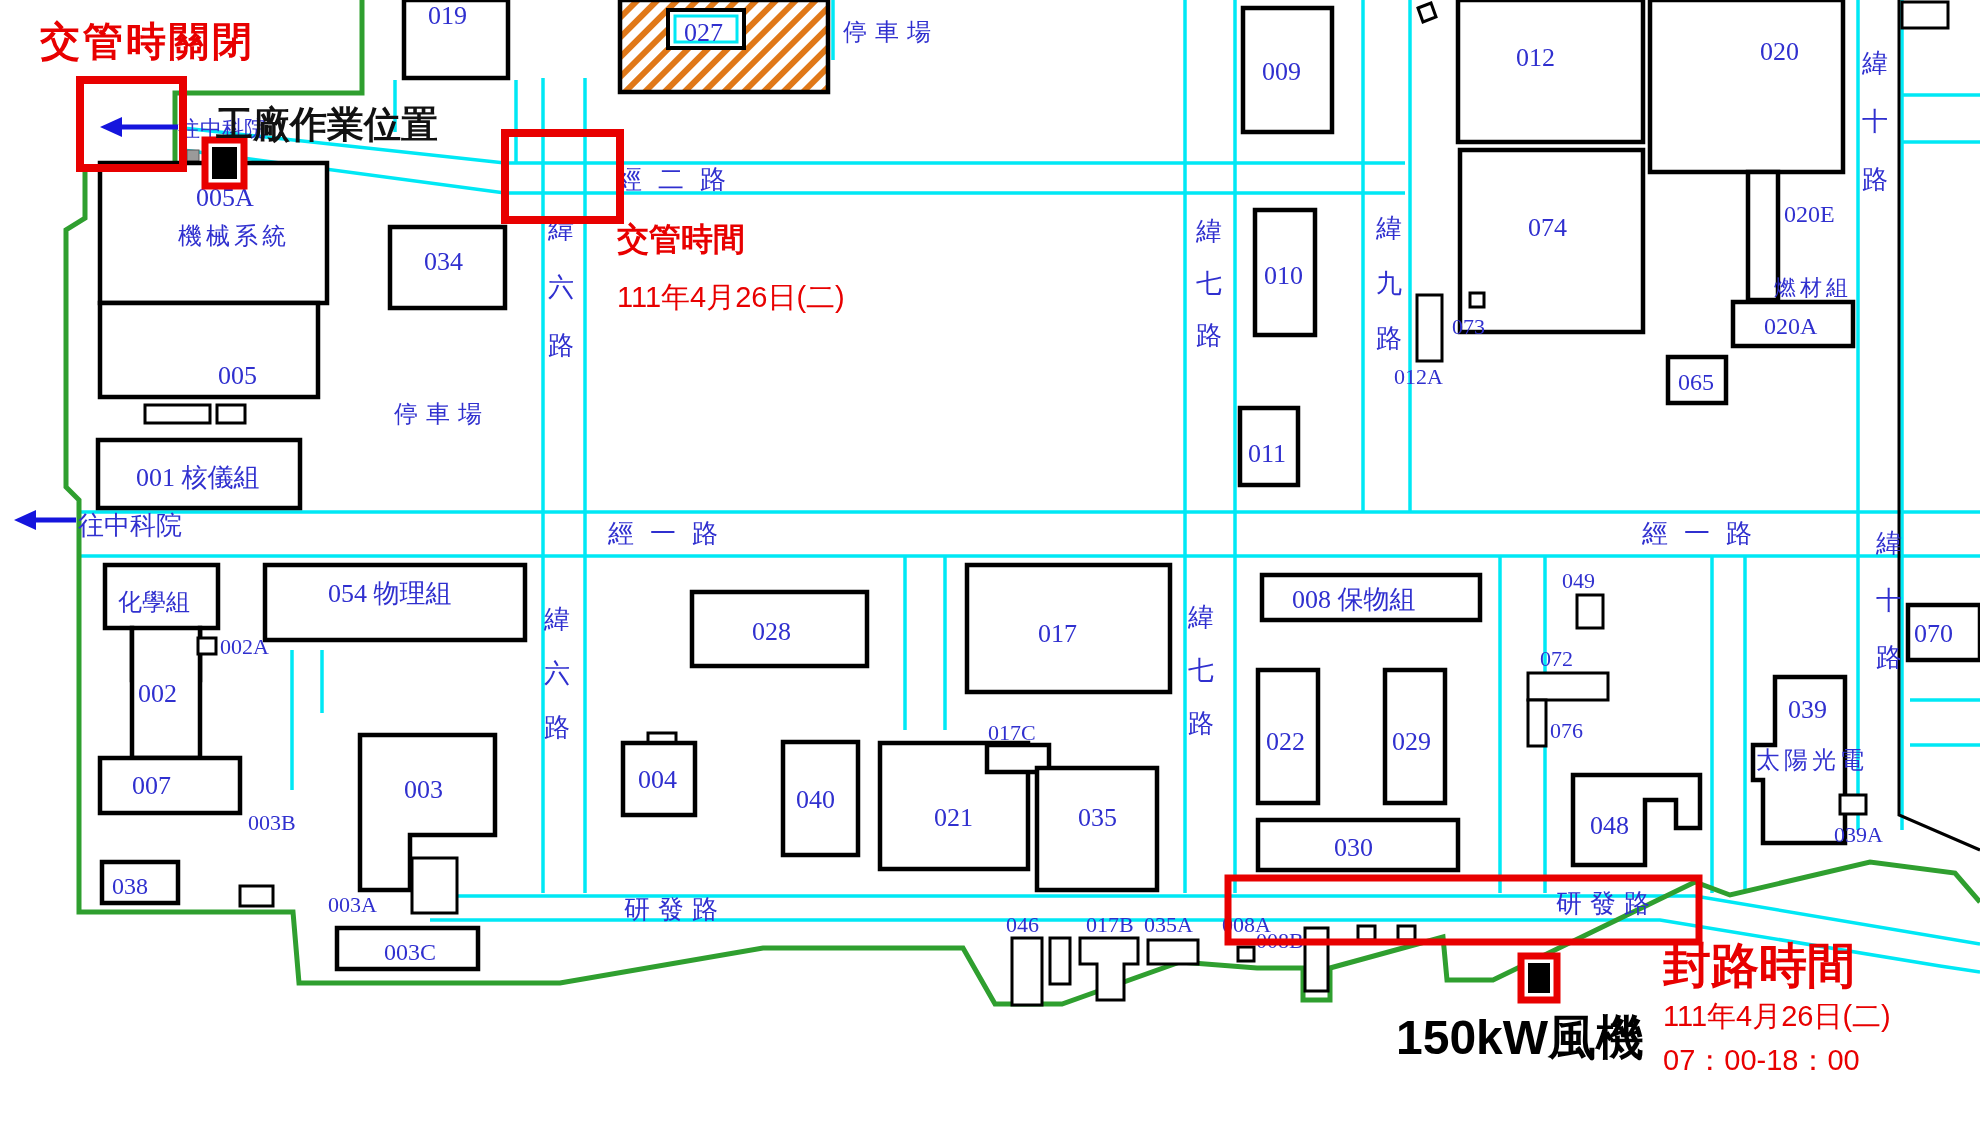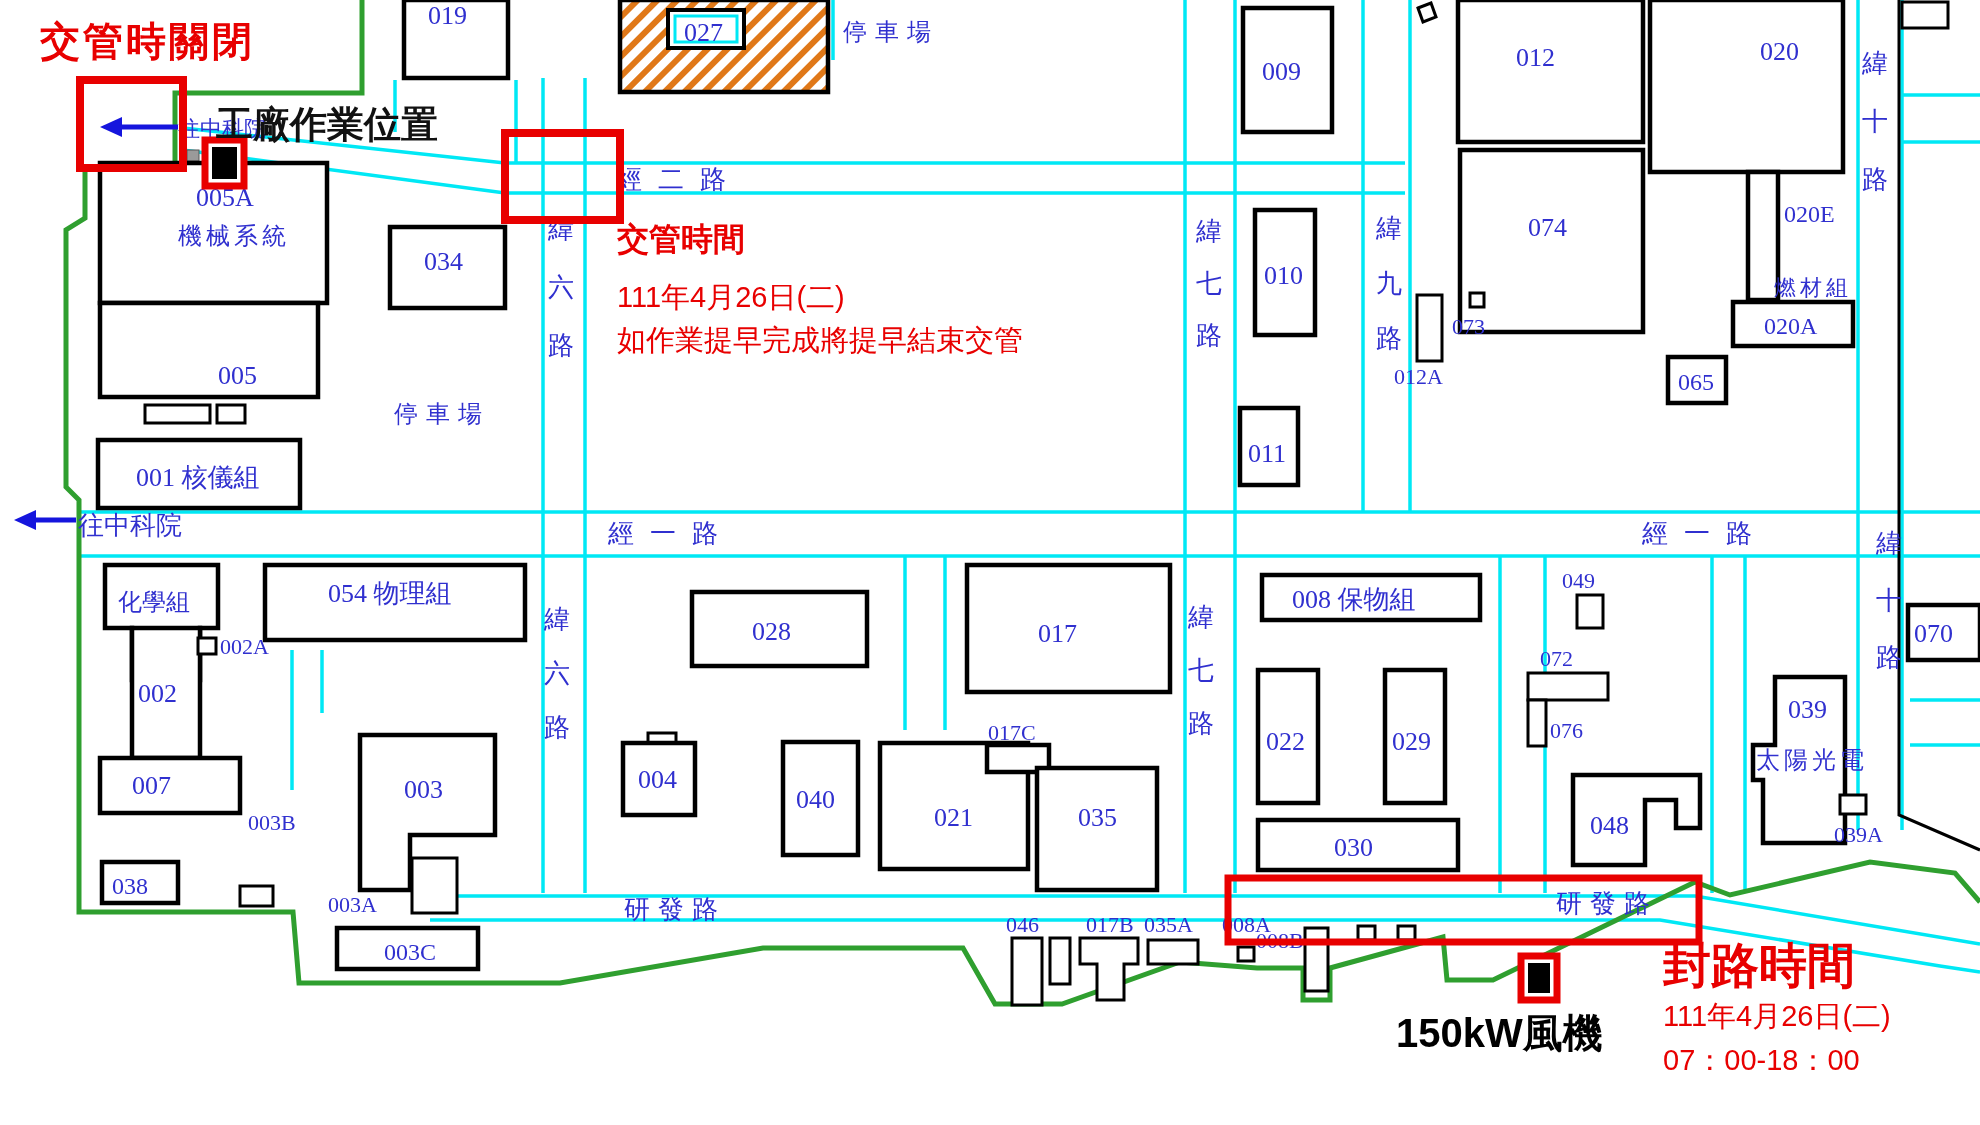--- a/index.html
+++ b/index.html
@@ -4,21 +4,21 @@
 <style>
   html,body{margin:0;padding:0;background:#fff;}
   .stage{position:relative;width:1980px;height:1125px;background:#fff;overflow:hidden;
          font-family:"Liberation Sans",sans-serif;}
   .stage svg{position:absolute;left:0;top:0;}
   .ann{position:absolute;white-space:nowrap;}
   .ann-closed{left:40px;top:14px;font-size:40px;font-weight:bold;color:#e80000;letter-spacing:3px;}
   .ann-factory{left:216px;top:100px;font-size:37px;font-weight:700;color:#111;}
   .ann-control-title{left:617px;top:218px;font-size:32px;font-weight:bold;color:#e80000;}
   .ann-control-lines{left:617px;top:276px;font-size:29px;color:#e80000;line-height:43px;}
-  .ann-wind{left:1396px;top:1006px;font-size:40px;font-weight:bold;color:#000;}
+  .ann-wind{left:1396px;top:1006px;font-size:48px;font-weight:bold;color:#000;}
   .ann-closure-title{left:1663px;top:934px;font-size:48px;font-weight:bold;color:#e80000;}
   .ann-closure-lines{left:1663px;top:994px;font-size:29px;color:#e80000;line-height:44px;}
 </style>
 </head>
 <body>
 
 <div class="stage">
   <svg width="1980" height="1125" viewBox="0 0 1980 1125">
       <defs>
         <pattern id="hatch" width="14" height="14" patternTransform="rotate(45)" patternUnits="userSpaceOnUse">
@@ -215,21 +215,20 @@
       <line x1="32" y1="520" x2="76" y2="520" stroke="#1515dd" stroke-width="5"></line>
       <polygon points="14,520 36,510 36,530" fill="#1515dd"></polygon>
     </svg>
 
   <div class="ann ann-closed">交管時關閉</div>
   <div class="ann ann-factory">工廠作業位置</div>
 
   <div class="ann ann-control-title">交管時間</div>
   <div class="ann ann-control-lines">
     <div>111年4月26日(二)</div>
-    <div>如作業提早完成將提早結束交管</div>
   </div>
 
   <div class="ann ann-wind">150kW風機</div>
 
   <div class="ann ann-closure-title">封路時間</div>
   <div class="ann ann-closure-lines">
     <div>111年4月26日(二)</div>
     <div>07：00-18：00</div>
   </div>
 </div>

